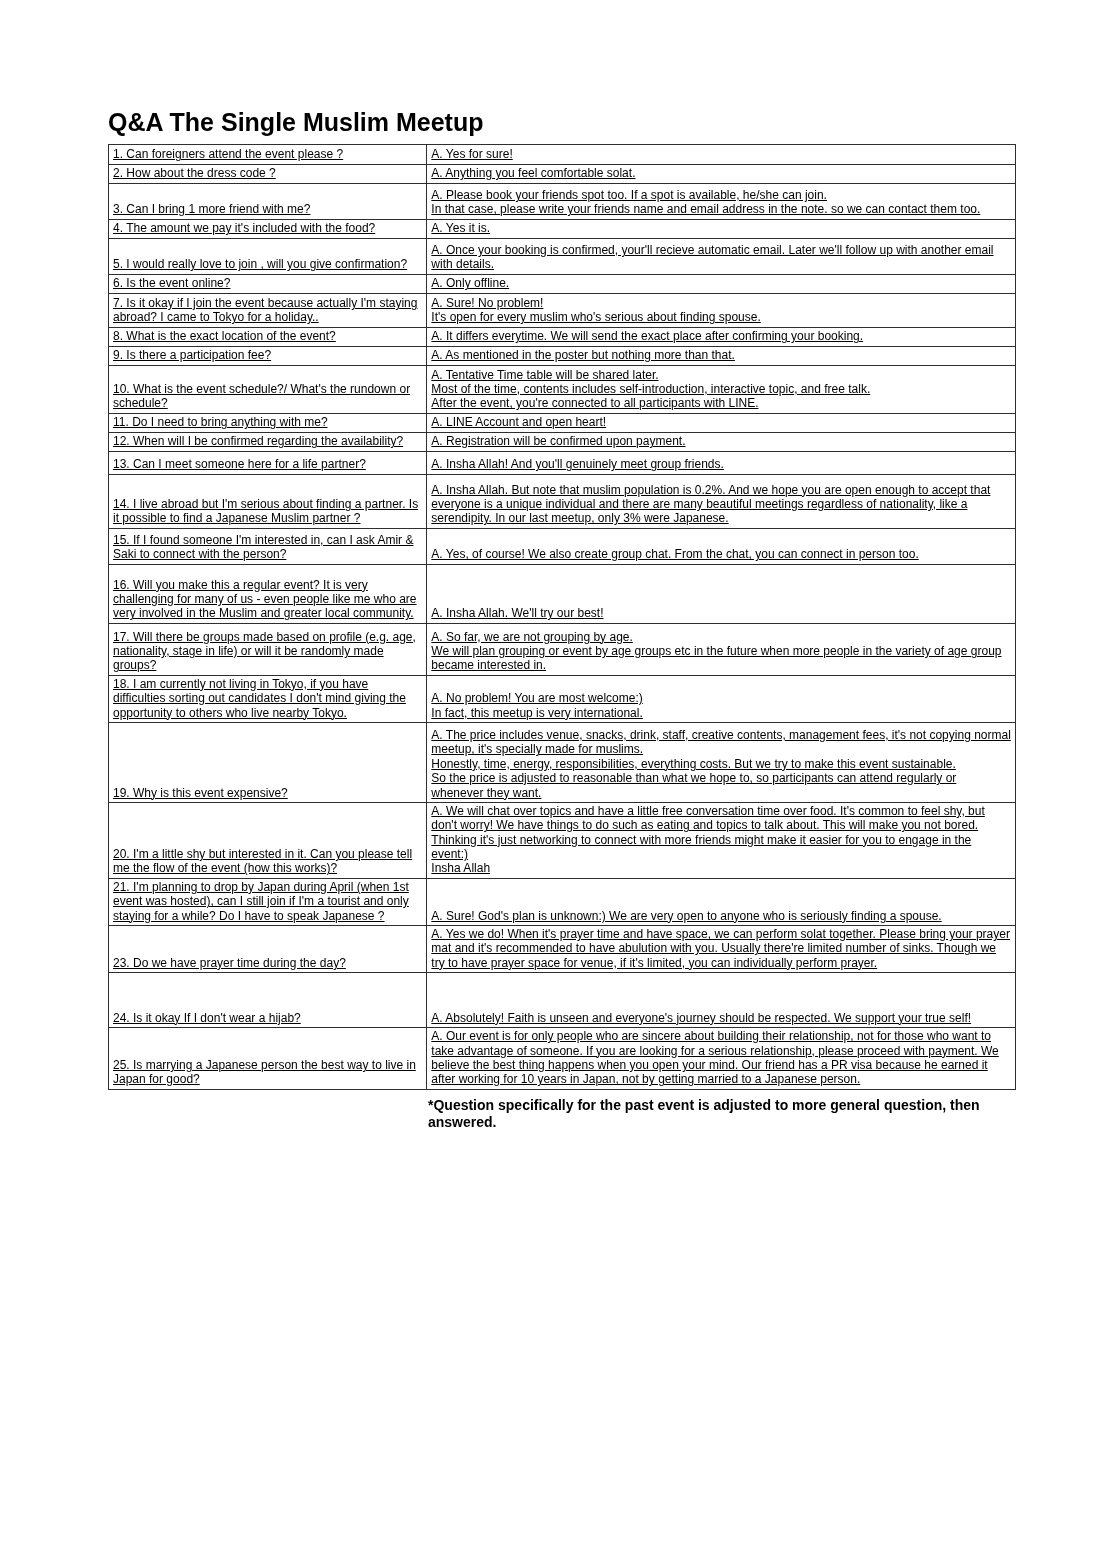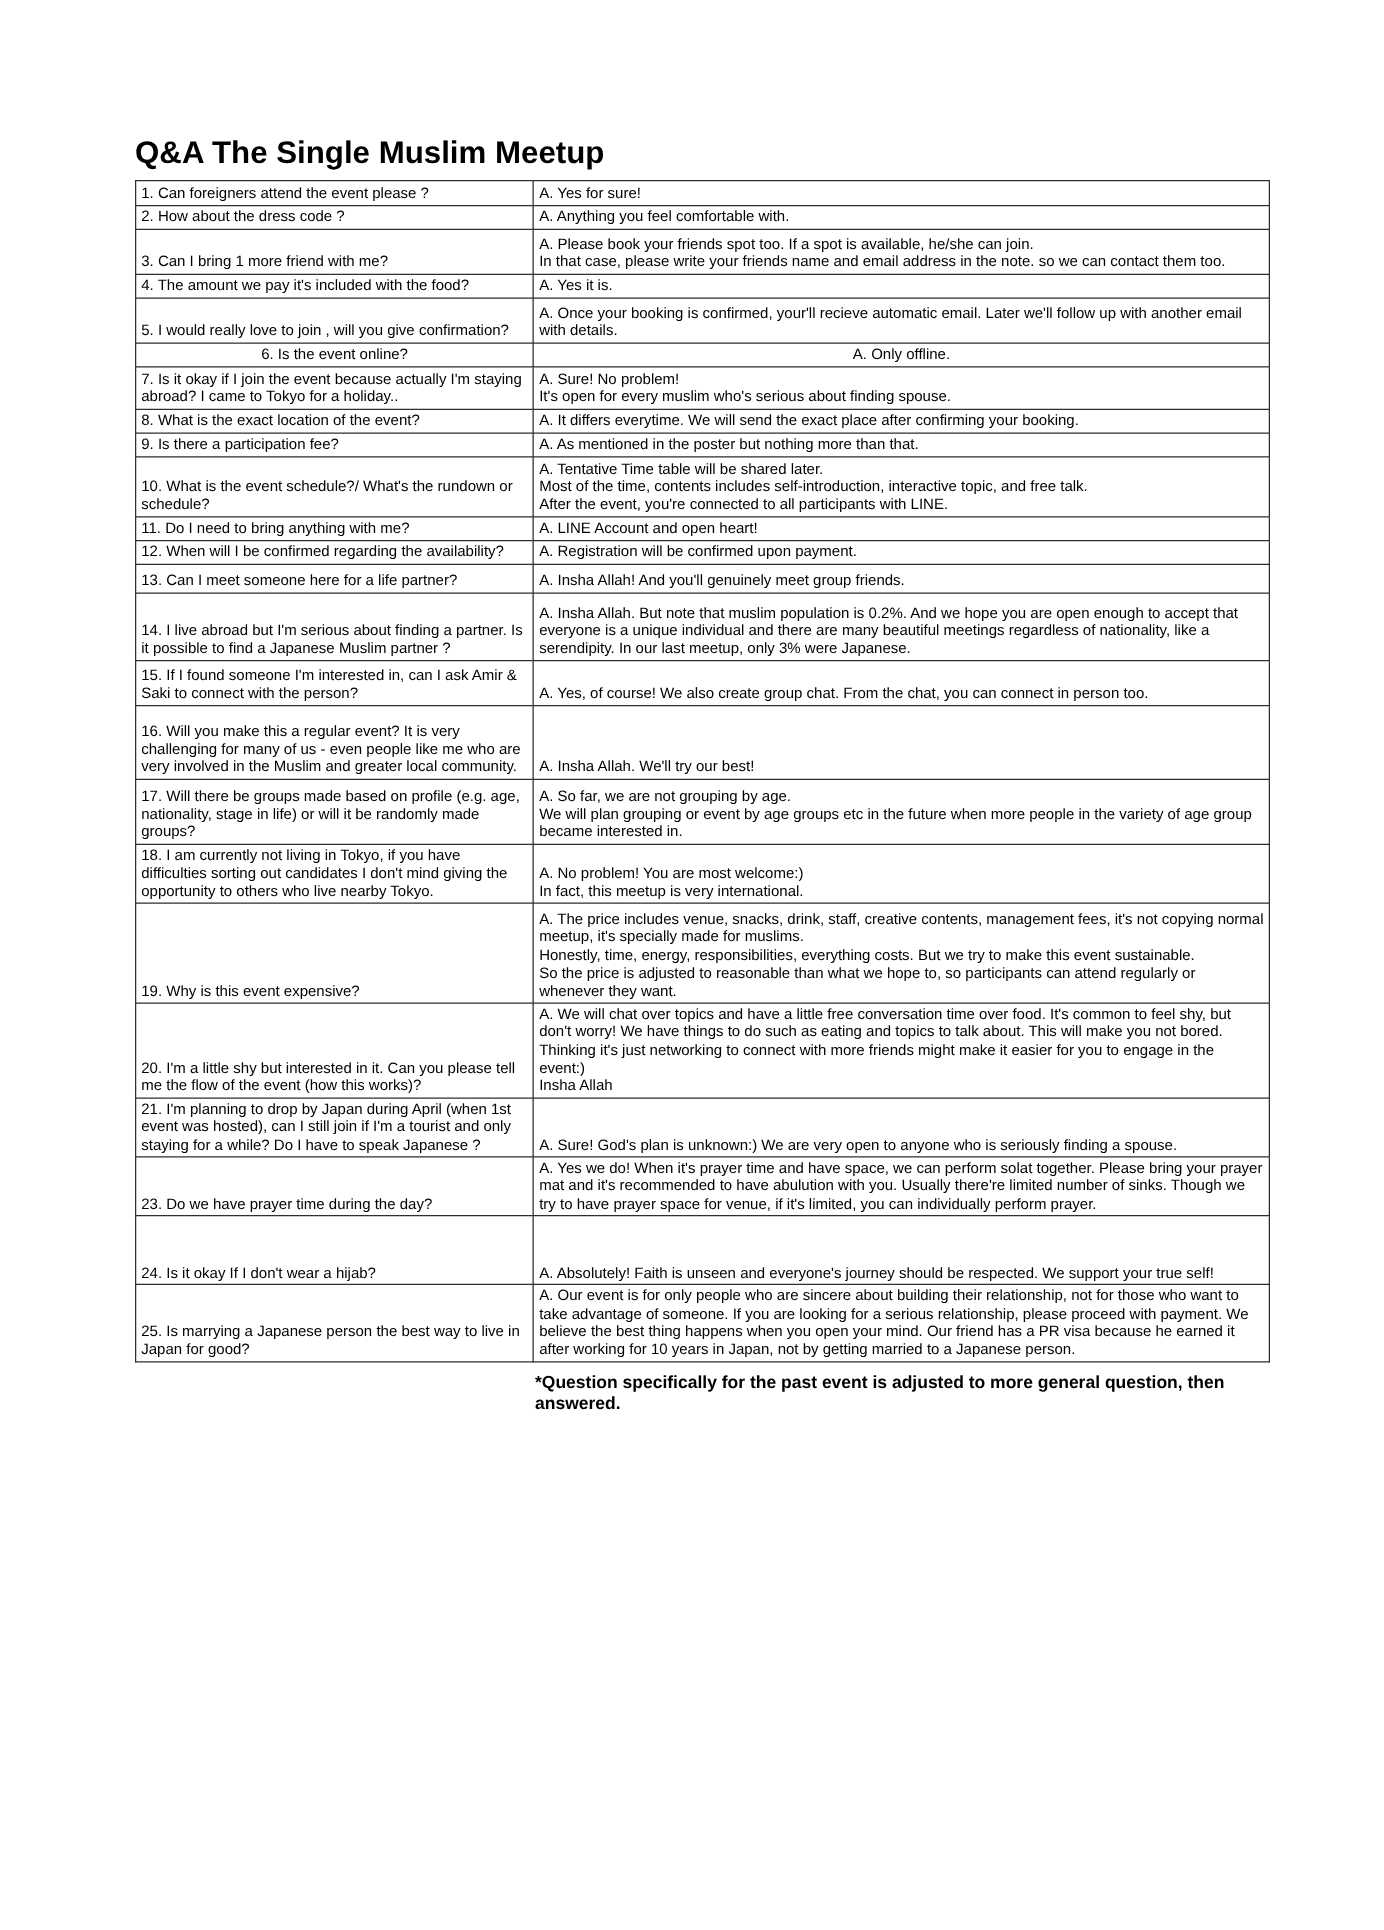--- a/index.html
+++ b/index.html
@@ -25,40 +25,41 @@
     font-size: 25px;
     font-weight: bold;
     margin: 0 0 7px 0;
     letter-spacing: 0px;
     line-height: 1.15;
   }
   table.qa {
     border-collapse: collapse;
     table-layout: fixed;
     width: 908px;
+    text-decoration: underline;
   }
   table.qa td {
     border: 1px solid #2e2e2e;
     vertical-align: bottom;
     font-size: 12px;
     line-height: 1.2;
     padding: 1px 4px 2px 4px;
     white-space: pre-line;
     overflow: hidden;
   }
   td.qcell { width: 309px; }
   td.acell { width: 579px; }
 
   
   tr:nth-child(1)  { height: 20px; }
   tr:nth-child(2)  { height: 19px; }
   tr:nth-child(3)  { height: 36px; }
   tr:nth-child(4)  { height: 19px; }
   tr:nth-child(5)  { height: 36px; }
-  tr:nth-child(6)  { height: 19px; text-align: center; }
+  tr:nth-child(6)  { height: 19px; }
   tr:nth-child(7)  { height: 34px; padding-left: 16px; }
   tr:nth-child(8)  { height: 19px; }
   tr:nth-child(9)  { height: 19px; }
   tr:nth-child(10) { height: 48px; }
   tr:nth-child(11) { height: 19px; }
   tr:nth-child(12) { height: 19px; margin-top: 12px; }
   tr:nth-child(13) { height: 23px; }
   tr:nth-child(14) { height: 54px; }
   tr:nth-child(15) { height: 36px; margin-left: 12px; }
   tr:nth-child(16) { height: 59px; }
@@ -87,21 +88,21 @@
 
   <table class="qa">
     <tbody>
   <tr>
     <td class="qcell">1. Can foreigners attend the event please ?</td>
     <td class="acell">A. Yes for sure!</td>
   </tr>
 
   <tr>
     <td class="qcell">2. How about the dress code ?</td>
-    <td class="acell">A. Anything you feel comfortable with.</td>
+    <td class="acell">A. Anything you feel comfortable solat.</td>
   </tr>
 
   <tr>
     <td class="qcell">3. Can I bring 1 more friend with me?</td>
     <td class="acell">A. Please book your friends spot too. If a spot is available,  he/she can join.
 In that case, please write your friends name and email address in the note. so we can contact them too.</td>
   </tr>
 
   <tr>
     <td class="qcell">4. The amount we pay it's included with the food?</td>

